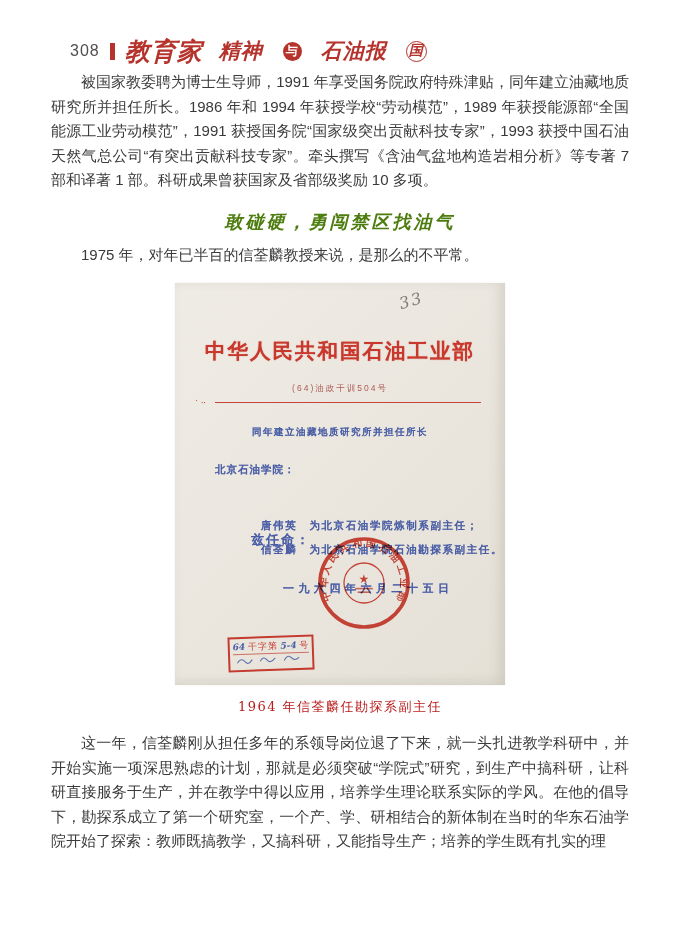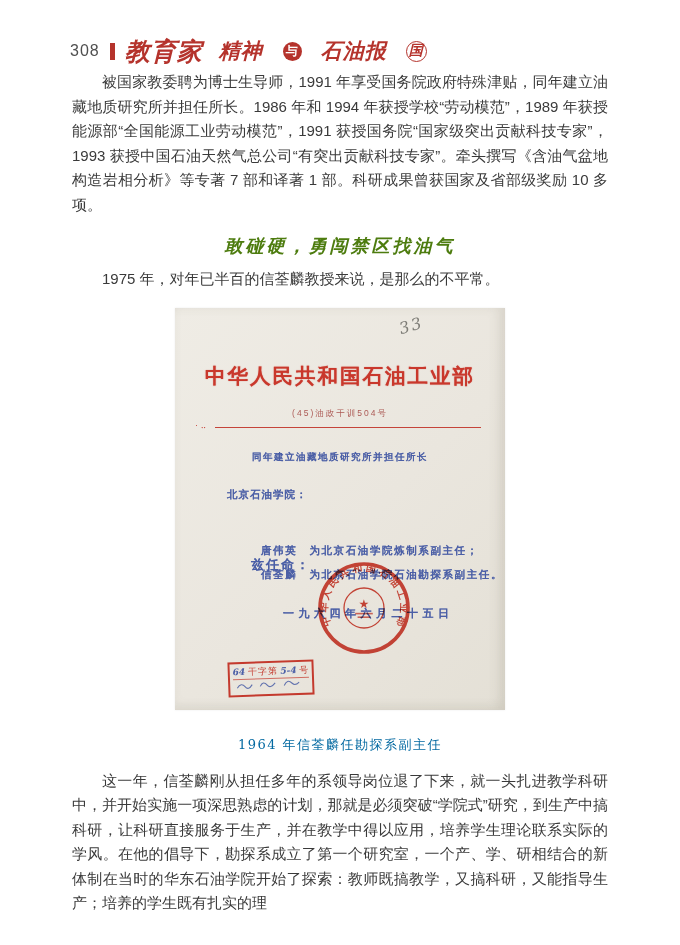--- a/index.html
+++ b/index.html
@@ -60,21 +60,21 @@
     display: inline-flex;
     align-items: center;
     justify-content: center;
     width: 21px; height: 21px;
     border: 1.6px solid #b5332c;
     border-radius: 50%;
     font-size: 14px;
     margin-left: 3px;
   }
   
-  .text-col { padding: 0 72px; }
+  .text-col { padding: 0 51px; }
   .para {
     font-size: 15px;
     line-height: 24.5px;
     text-align: justify;
     text-indent: 2em;
     color: #3a3a3a;
     margin-top: 4px;
   }
   .section-heading {
     margin-top: 17px;
@@ -143,21 +143,21 @@
   .doc-title {
     position: absolute;
     left: 0; right: 0; top: 143px;
     text-align: center;
     font-size: 9.5px;
     font-weight: 700;
     letter-spacing: 1.5px;
   }
   .addressee {
     position: absolute;
-    left: 52px; top: 180px;
+    left: 40px; top: 180px;
     font-size: 10.5px;
     font-weight: 700;
     letter-spacing: 1px;
   }
   .order-intro {
     position: absolute;
     left: 76px; top: 212px;
     font-size: 13px;
     font-weight: 700;
     letter-spacing: 2px;
@@ -201,25 +201,25 @@
   }
   .archive-stamp .row2 { border-top: 1px solid rgba(196,58,46,0.7); }
   .archive-red { color: #c43a2e; letter-spacing: 1px; }
   .archive-blue {
     color: #4a5ea6;
     font-family: "DejaVu Serif", serif;
     font-style: italic;
     font-weight: 700;
   }
   .photo-caption {
-    margin-top: 26px;
+    margin-top: 13px;
     text-align: center;
     font-size: 13px;
     letter-spacing: 1.5px;
-    color: #0369a1;
+    color: #b91c1c;
     font-family: "DejaVu Serif", serif;
   }
   .closing-para { margin-top: 15px; }
 </style>
 </head>
 <body>
 
 <div class="page">
 
   <div class="running-head">
@@ -238,21 +238,21 @@
 
     <p class="para">被国家教委聘为博士生导师，1991 年享受国务院政府特殊津贴，同年建立油藏地质研究所并担任所长。1986 年和 1994 年获授学校“劳动模范”，1989 年获授能源部“全国能源工业劳动模范”，1991 获授国务院“国家级突出贡献科技专家”，1993 获授中国石油天然气总公司“有突出贡献科技专家”。牵头撰写《含油气盆地构造岩相分析》等专著 7 部和译著 1 部。科研成果曾获国家及省部级奖励 10 多项。</p>
 
     <h2 class="section-heading">敢碰硬，勇闯禁区找油气</h2>
 
     <p class="para intro-para">1975 年，对年已半百的信荃麟教授来说，是那么的不平常。</p>
 
     <figure class="photo">
       <span class="pencil-number">33</span>
       <div class="letterhead">中华人民共和国石油工业部</div>
-      <div class="doc-number">(45)油政干训504号</div>
+      <div class="doc-number">(64)油政干训504号</div>
       <span class="ink-marks">·‥</span>
       <div class="red-rule"></div>
 
       <div class="doc-title typewriter">同年建立油藏地质研究所并担任所长</div>
       <div class="addressee typewriter">北京石油学院：</div>
       <div class="order-intro typewriter">兹任命：</div>
       <div class="appointment-1 typewriter">唐伟英　为北京石油学院炼制系副主任；</div>
       <div class="appointment-2 typewriter">信荃麟　为北京石油学院石油勘探系副主任。</div>
       <div class="date-line typewriter">一九六四年六月二十五日</div>
 

